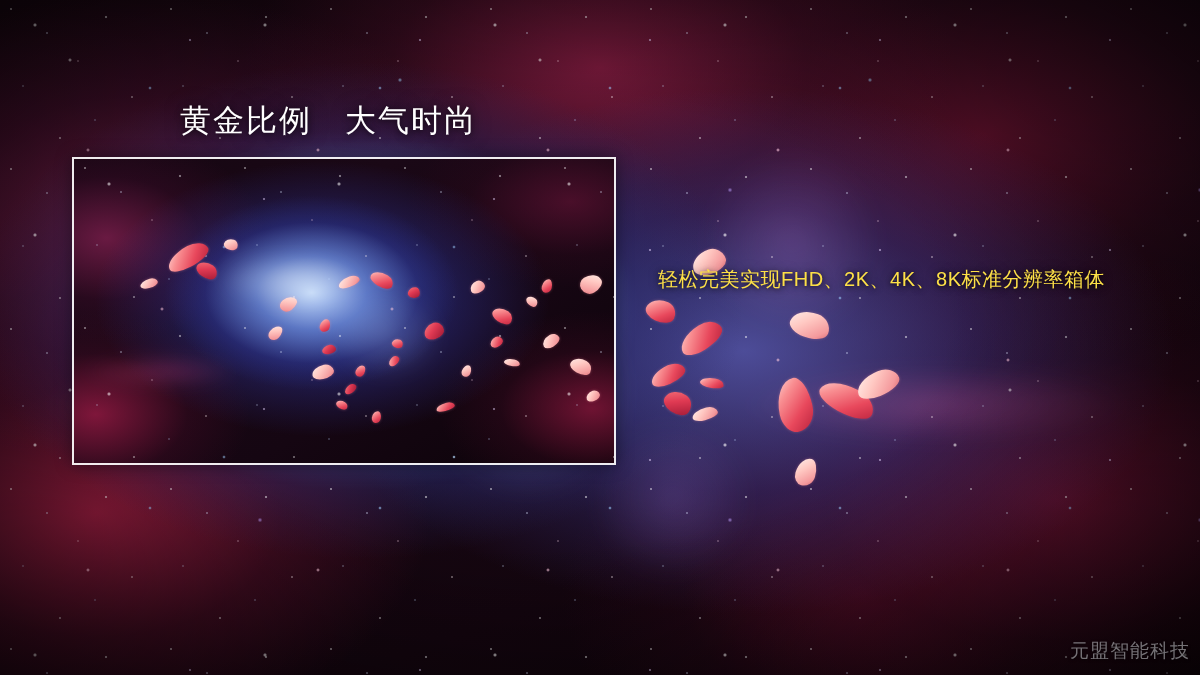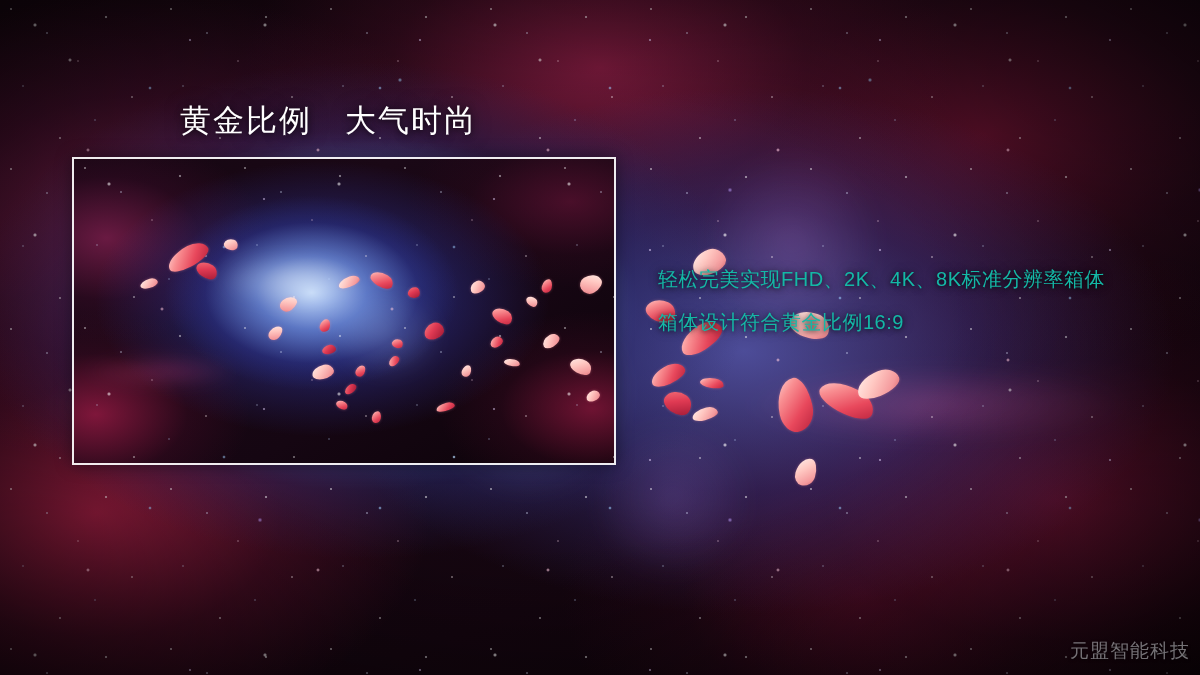--- a/index.html
+++ b/index.html
@@ -128,21 +128,21 @@
     font-size:31px; letter-spacing:2px; color:#ffffff;
     font-family:Liberation Mono, monospace;
     text-shadow:0 1px 6px rgba(0,0,0,.70), 0 0 18px rgba(0,0,0,.5);
     white-space:pre;
   }
   .body-copy{
     position:absolute; left:658px; top:258px;
     width:520px;
   }
   .body-line{
-    color:#14b8a6;
+    color:#fde047;
     font-size:20px;
     line-height:43px;
     letter-spacing:.5px;
     white-space:nowrap;
     text-shadow:0 1px 5px rgba(0,0,0,.72), 0 0 12px rgba(0,0,0,.45);
   }
   .watermark{
     position:absolute; right:10px; bottom:11px;
     font-size:19px; letter-spacing:1px;
     color:rgba(182,182,188,.62);
@@ -219,18 +219,17 @@
         <div class="petal pale" style="left: 468px; top: 176px; width: 18px; height: 12px; transform: rotate(-30deg);"></div>
         <div class="petal pale" style="left: 496px; top: 200px; width: 22px; height: 15px; transform: rotate(28deg);"></div>
         <div class="petal pale" style="left: 512px; top: 232px; width: 14px; height: 10px; transform: rotate(-20deg);"></div>
         <div class="petal pale" style="left: 508px; top: 114px; width: 18px; height: 22px; transform: rotate(58deg);"></div>
         <div class="petal" style="left: 468px; top: 120px; width: 10px; height: 14px; transform: rotate(12deg);"></div>
       </div>
   </div>
 
   <div class="body-copy">
     <div class="body-line">轻松完美实现FHD、2K、4K、8K标准分辨率箱体</div>
-    <div class="body-line">箱体设计符合黄金比例16:9</div>
   </div>
 
   <div class="watermark">元盟智能科技</div>
 
 </div>
 
 </body></html>

